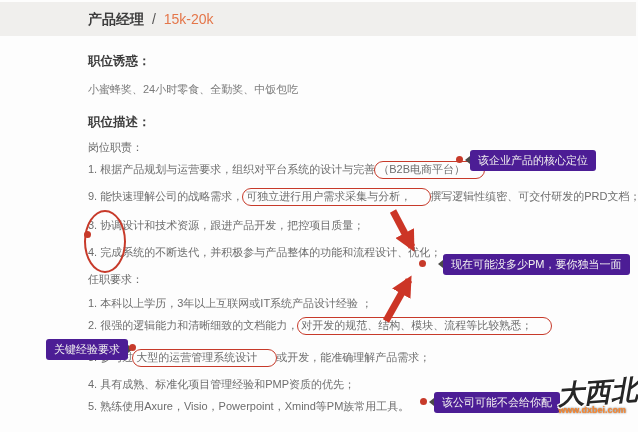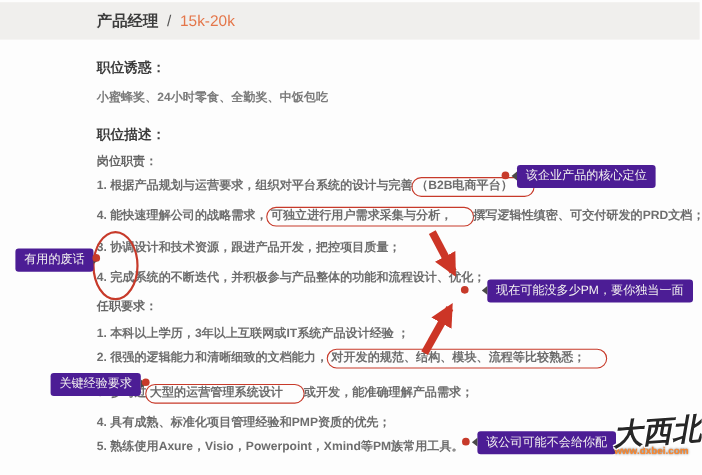--- a/index.html
+++ b/index.html
@@ -3,21 +3,21 @@
 <meta charset="utf-8">
 <style>
   html,body{margin:0;padding:0;background:#ffffff;}
   .page{position:relative;width:638px;height:432px;background:#fdfdfd;overflow:hidden;
         font-family:"Liberation Sans", sans-serif;}
   .header-bar{position:absolute;left:0;top:2px;width:636px;height:34px;background:#f0efed;text-decoration:underline;}
   .header-title{position:absolute;left:88px;top:9px;font-size:14px;color:#3d3d3d;white-space:nowrap;}
   .header-title .t{font-weight:bold;color:#3d3d3d;}
   .header-title .sep{color:#555;margin:0 4px;}
   .header-title .salary{color:#e4764a;}
-  .line{position:absolute;left:88px;white-space:nowrap;font-size:11px;color:#6d6d6d;line-height:15px;font-weight:bold;}
+  .line{position:absolute;left:88px;white-space:nowrap;font-size:11px;color:#6d6d6d;line-height:15px;}
   .hding{font-weight:bold;font-size:12.5px;color:#3c3c3c;}
   .subhd{color:#666;}
   .hl{display:inline-block;border:1.6px solid #c73a2a;border-radius:9px;padding:0px 19px 1px 3px;margin:-3px -1px;}
   .tooltip{position:absolute;background:#4c1d95;color:#f4f3f1;font-size:11px;line-height:14px;
            padding:3px 8px 4px 8px;border-radius:3px;white-space:nowrap;z-index:7;}
   .ptr{position:absolute;width:0;height:0;border-top:4px solid transparent;border-bottom:4px solid transparent;top:6px;}
   .ptr-left{left:-5px;border-right:5px solid #4a4a48;}
   .ptr-right{right:-5px;border-left:5px solid #4a4a48;}
   .dot{position:absolute;width:7px;height:7px;border-radius:50%;background:#c73a2a;z-index:8;}
   .ellipse{position:absolute;left:84px;top:210px;width:38px;height:59px;border:2px solid #c73a2a;
@@ -44,21 +44,21 @@
   </div>
 
   <div class="line hding" style="top:54px">职位诱惑：</div>
   <div class="line" style="top:82px;color:#7a7a7a">小蜜蜂奖、24小时零食、全勤奖、中饭包吃</div>
 
   <div class="line hding" style="top:115px">职位描述：</div>
   <div class="line subhd" style="top:140px">岗位职责：</div>
 
   <div class="line" style="top:162px"><span>1. 根据产品规划与运营要求，组织对平台系统的设计与完善</span><span class="hl">（B2B电商平台）</span></div>
 
-  <div class="line" style="top:189px"><span>4. 能快速理解公司的战略需求，</span><span class="hl">可独立进行用户需求采集与分析，</span><span>撰写逻辑性缜密、可交付研发的PRD文档；</span></div>
+  <div class="line" style="top:189px"><span>9. 能快速理解公司的战略需求，</span><span class="hl">可独立进行用户需求采集与分析，</span><span>撰写逻辑性缜密、可交付研发的PRD文档；</span></div>
 
   <div class="line" style="top:218px">3. 协调设计和技术资源，跟进产品开发，把控项目质量；</div>
   <div class="line" style="top:245px">4. 完成系统的不断迭代，并积极参与产品整体的功能和流程设计、优化；</div>
 
   <div class="line subhd" style="top:272px">任职要求：</div>
 
   <div class="line" style="top:296px">1. 本科以上学历，3年以上互联网或IT系统产品设计经验 ；</div>
 
   <div class="line" style="top:318px"><span>2. 很强的逻辑能力和清晰细致的文档能力，</span><span class="hl">对开发的规范、结构、模块、流程等比较熟悉；</span></div>
 
@@ -78,24 +78,20 @@
     <line x1="393" y1="211" x2="412" y2="247" stroke="#cc3526" stroke-width="7" marker-end="url(#ah)"></line>
     <line x1="386" y1="321" x2="409" y2="280" stroke="#cc3526" stroke-width="7" marker-end="url(#ah)"></line>
   </svg>
 
   <span class="dot" style="left:456px;top:156px"></span>
   <div class="tooltip" style="left:470px;top:150px">
     <span class="ptr ptr-left"></span>
     <span>该企业产品的核心定位</span>
   </div>
 
-  <div class="tooltip" style="left:14px;top:226px">
-    <span class="ptr ptr-right"></span>
-    <span>有用的废话</span>
-  </div>
   <span class="dot" style="left:84px;top:231px"></span>
 
   <span class="dot" style="left:419px;top:260px"></span>
   <div class="tooltip" style="left:443px;top:254px">
     <span class="ptr ptr-left"></span>
     <span>现在可能没多少PM，要你独当一面</span>
   </div>
 
   <div class="tooltip" style="left:46px;top:339px">
     <span class="ptr ptr-right"></span>

